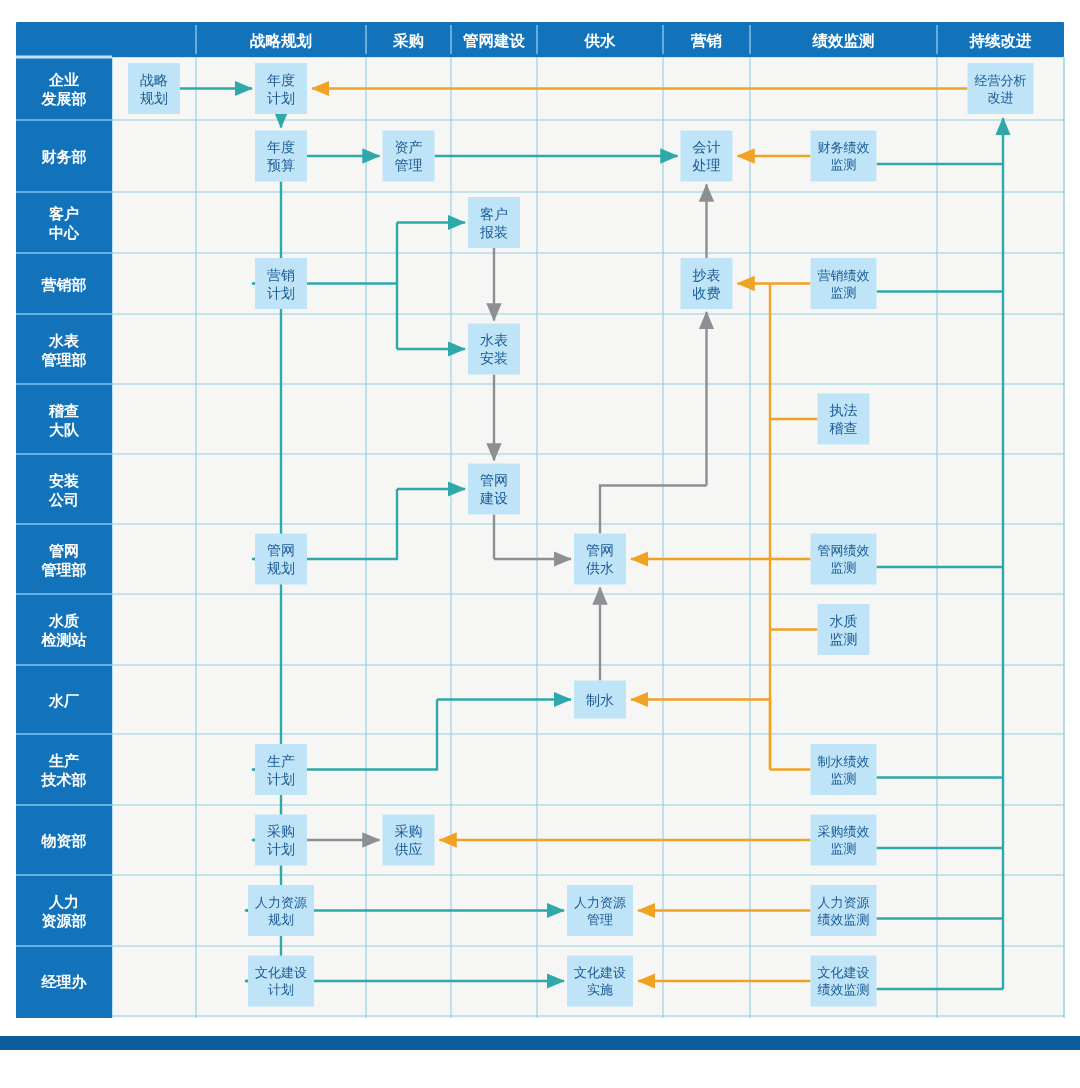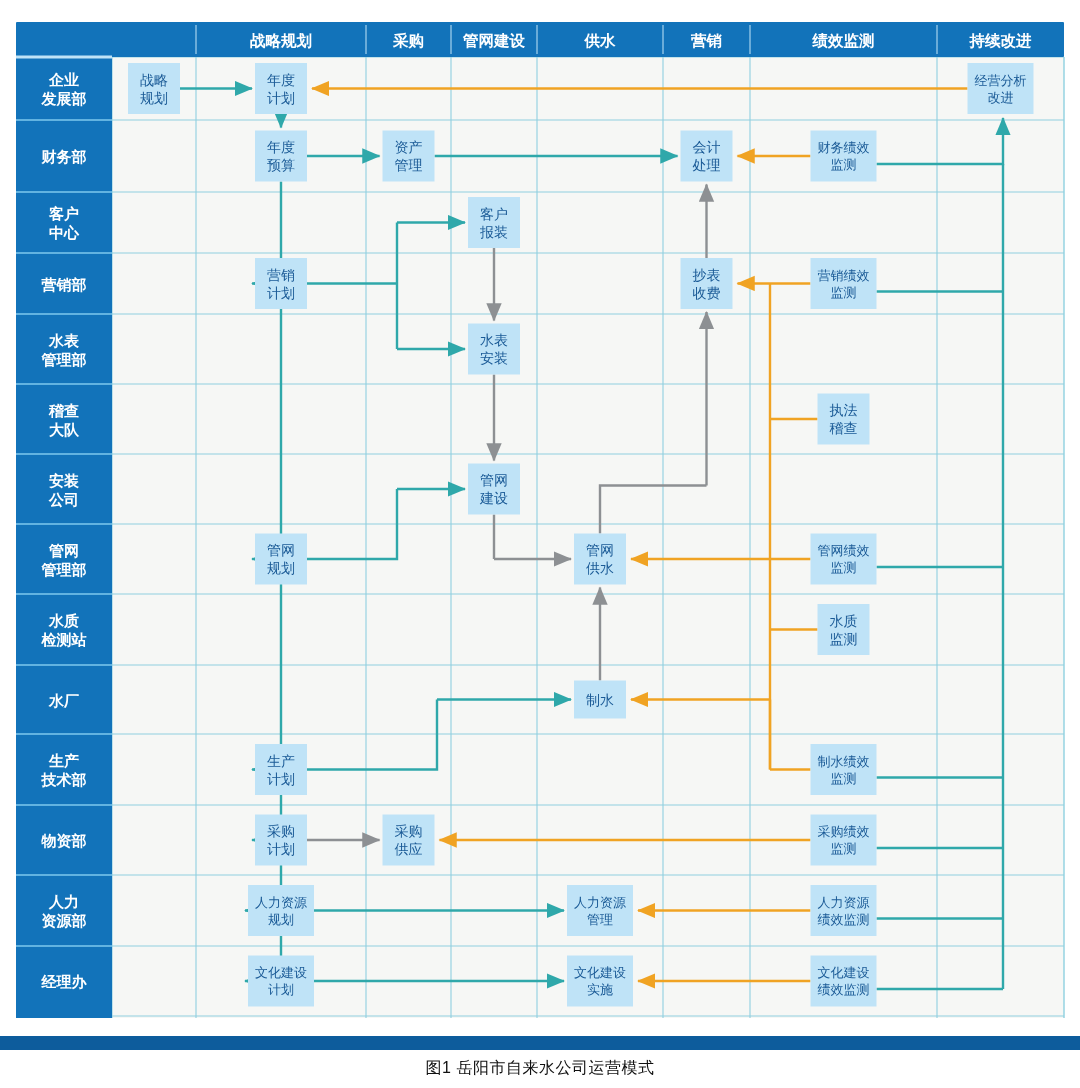--- a/index.html
+++ b/index.html
@@ -324,14 +324,13 @@
           <text x="64" y="987" text-anchor="middle" class="dept">经理办</text>
           <line x1="16" y1="946" x2="112" y2="946" stroke="#7ec8ee" stroke-width="1.6"></line>
           <line x1="16" y1="57" x2="112" y2="57" stroke="#bfe3f7" stroke-width="3"></line>
         </g>
       <g id="g-bottom">
           <rect x="0" y="1036" width="1080" height="14" fill="#0d5c9c"></rect>
         </g>
     </svg>
   </div>
 
-  <div class="cap">图1   岳阳市自来水公司运营模式</div>
 </div>
 
 </body></html>

